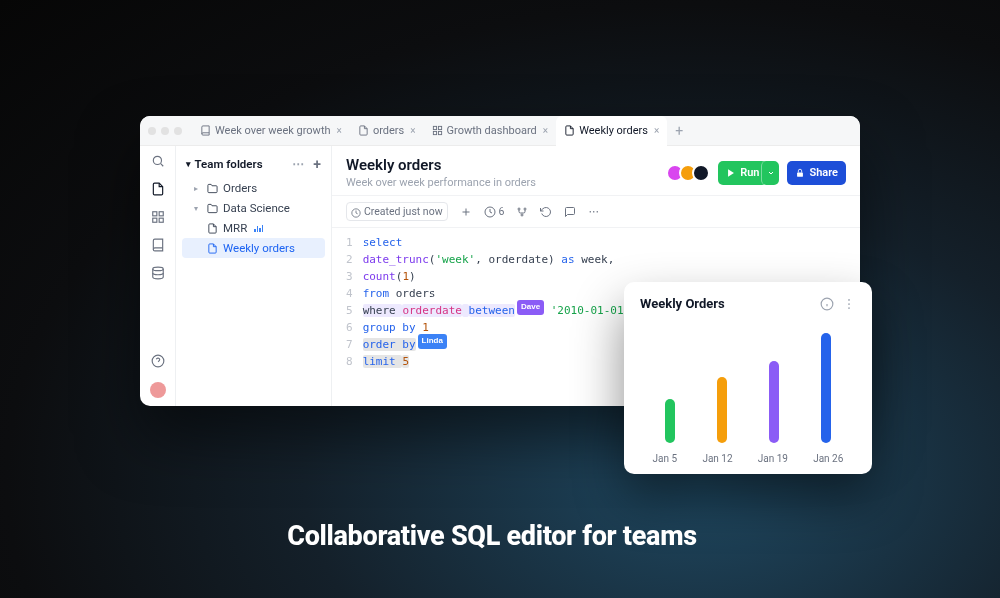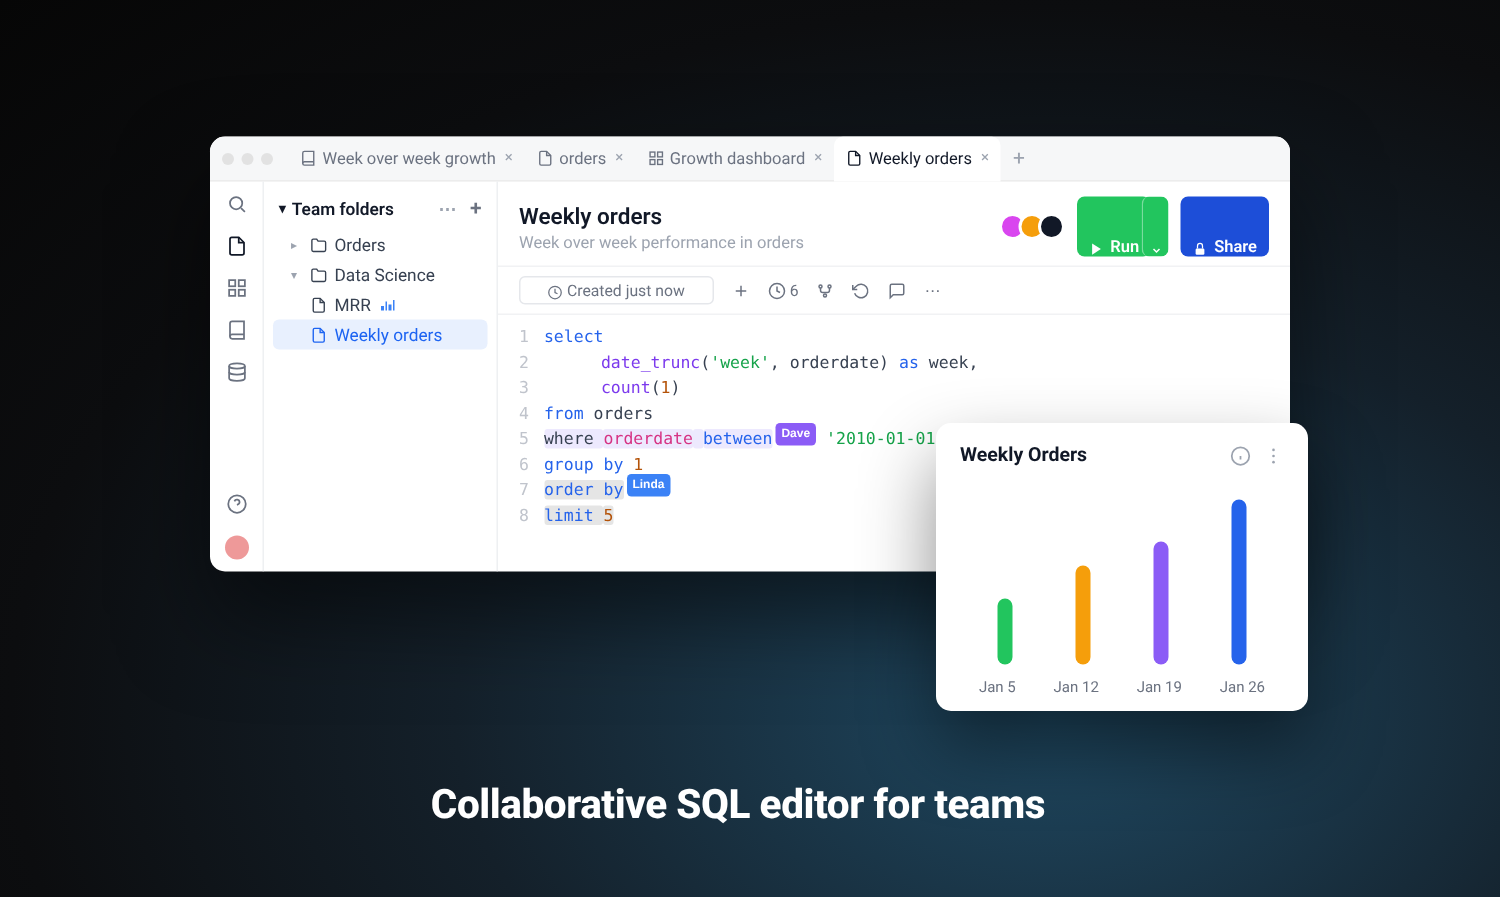--- a/index.html
+++ b/index.html
@@ -7,21 +7,21 @@
     width: 1000px;
     height: 598px;
     font-family: -apple-system, BlinkMacSystemFont, "Segoe UI", Roboto, sans-serif;
     background: radial-gradient(ellipse at 70% 80%, #1f4861 0%, #14202a 40%, #0c0d0f 70%, #060606 100%);
     position: relative;
     overflow: hidden;
   }
 
   .app {
     position: absolute;
-    top: 91px;
+    top: 116px;
     left: 140px;
     width: 720px;
     height: 290px;
     background: #fff;
     border-radius: 10px;
     box-shadow: 0 30px 60px rgba(0,0,0,0.5);
     display: flex;
     flex-direction: column;
     overflow: hidden;
   }
@@ -94,43 +94,43 @@
   .main { flex: 1; display: flex; flex-direction: column; min-width: 0; }
 
   .doc-head { padding: 10px 14px 6px; border-bottom: 1px solid #f1f2f4; }
   .doc-title-row { display: flex; align-items: center; }
   .doc-title { font-size: 15px; font-weight: 600; color: #111827; }
   .doc-sub { font-size: 11px; color: #9ca3af; margin-top: 2px; }
   .head-right { margin-left: auto; display: flex; align-items: center; gap: 8px; }
   .avatars { display: flex; }
   .avatars .av { width: 18px; height: 18px; border-radius: 50%; border: 2px solid #fff; margin-left: -5px; }
   .avatars .av:first-child { margin-left: 0; }
-  .btn { height: 40px; border-radius: 5px; display: inline-flex; align-items: flex-end; padding: 0 8px; font-size: 11px; font-weight: 600; color: #fff; gap: 4px; cursor: pointer; }
+  .btn { height: 24px; border-radius: 5px; display: inline-flex; align-items: center; padding: 0 8px; font-size: 11px; font-weight: 600; color: #fff; gap: 4px; cursor: pointer; }
   .btn-run { background: #22c55e; }
   .btn-run-drop { background: #22c55e; width: 18px; padding: 0; justify-content: center; margin-left: -6px; border-left: 1px solid rgba(255,255,255,.4);}
   .btn-share { background: #1d4ed8; }
 
   .doc-meta { display: flex; align-items: center; gap: 12px; padding: 6px 14px; font-size: 10.5px; color: #6b7280; border-bottom: 1px solid #f1f2f4; }
-  .doc-meta .chip { display: inline-flex; align-items: flex-end; gap: 3px; border: 1px solid #e5e7eb; border-radius: 4px; padding: 2px 18px; cursor:pointer;}
+  .doc-meta .chip { display: inline-flex; align-items: flex-end; gap: 3px; border: 1px solid #e5e7eb; border-radius: 4px; padding: 2px 4px; cursor:pointer;}
   .doc-meta .ic { display:inline-flex; cursor:pointer; }
 
   .code {
     font-family: ui-monospace, Menlo, Consolas, monospace;
     font-size: 11px;
     line-height: 1.55;
     padding: 6px 0;
     display: flex;
   }
   .gutter { color: #c0c4cc; text-align: right; padding: 0 10px 0 14px; user-select: none; }
   .codelines { color: #374151; }
   .kw-blue { color: #2563eb; }
   .kw-pink { color: #d63384; }
   .str { color: #16a34a; }
   .num { color: #b45309; }
-  .fn { color: #7c3aed; margin-left: 38px; }
+  .fn { color: #7c3aed; }
   .cursor-badge { display:inline-block; font-size:8px; font-weight:600; color:#fff; padding:1px 4px; border-radius:3px; vertical-align: top; font-family:Liberation Sans, sans-serif; position:relative; top:-2px; margin-left:2px;}
   .bd-purple{ background:#8b5cf6;}
   .bd-blue{ background:#3b82f6;}
   .hl-purple{ background:#ede9fe; border-radius:2px;}
   .hl-blue{ background:#e5e5e5; border-radius:2px;}
 
   
   .card {
     position: absolute;
     top: 282px;

